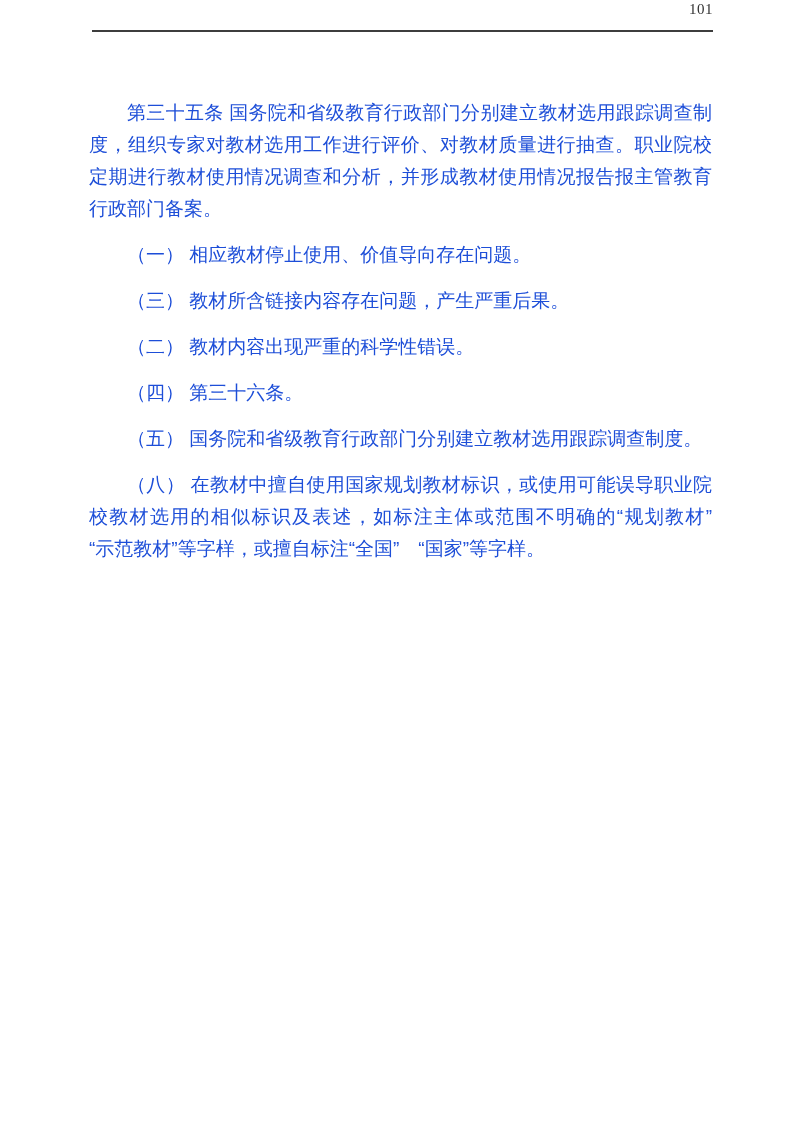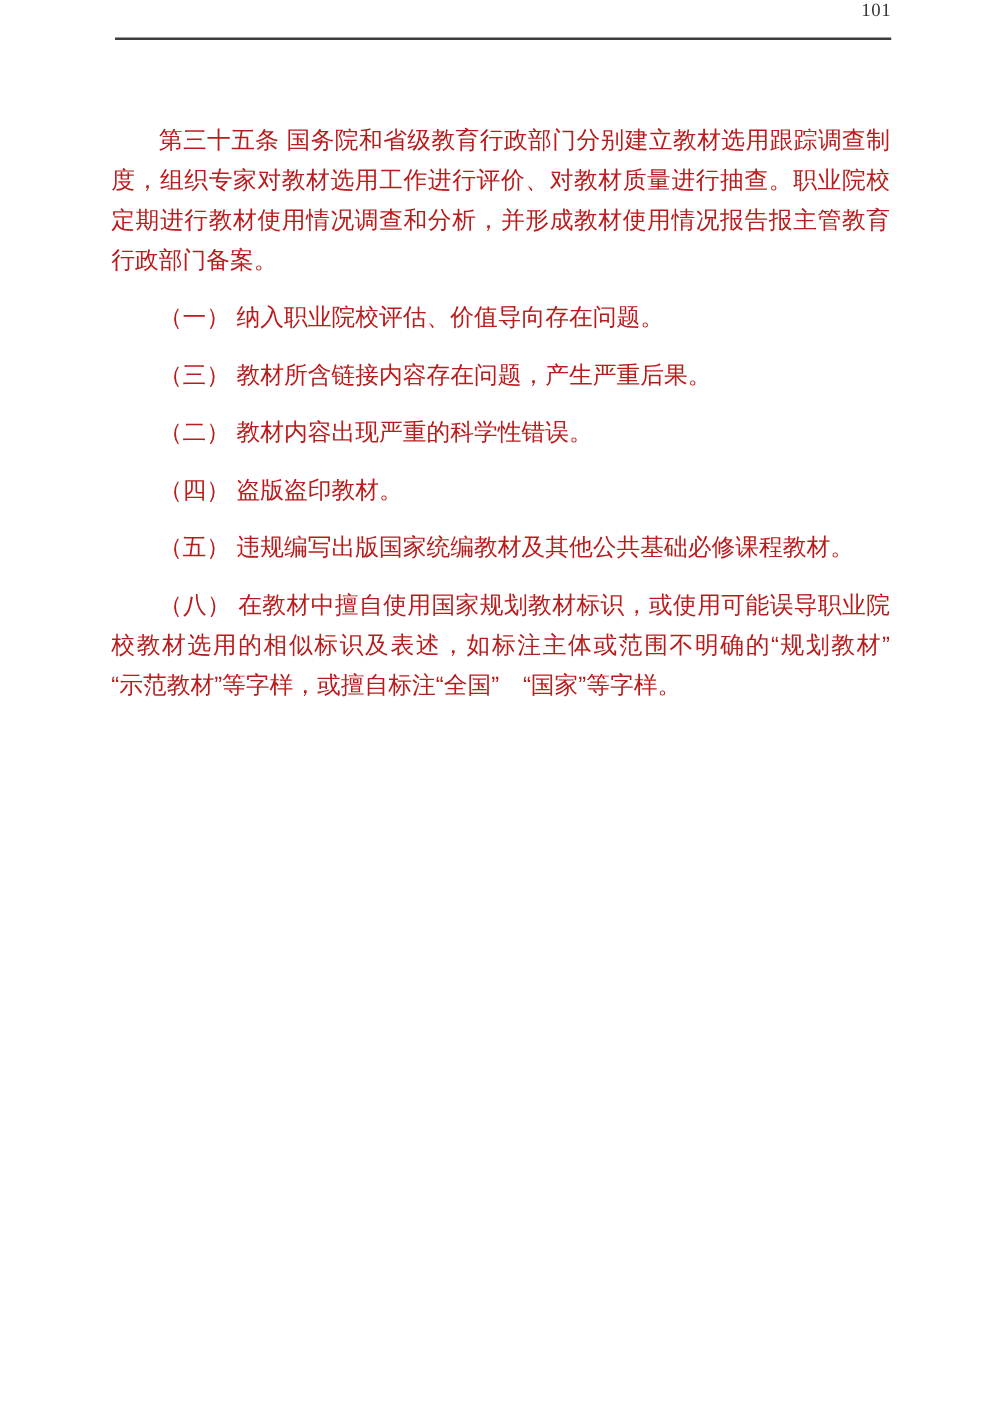--- a/index.html
+++ b/index.html
@@ -31,42 +31,42 @@
     left: 92px;
     width: 621px;
     height: 2px;
     background: #3d3d3d;
   }
   .doc-body {
     position: absolute;
     top: 97px;
     left: 89px;
     width: 623px;
-    color: #b91c1c;
+    color: #1d4ed8;
     font-size: 19px;
     line-height: 32px;
     text-align: justify;
   }
   .doc-body p {
     margin: 0 0 14px 0;
     text-indent: 2em;
   }
 </style>
 </head>
 <body>
 
 <div class="page">
 
   <div class="page-number">101</div>
 
   <div class="header-rule"></div>
 
   <div class="doc-body">
     <p>第三十五条 国务院和省级教育行政部门分别建立教材选用跟踪调查制度，组织专家对教材选用工作进行评价、对教材质量进行抽查。职业院校定期进行教材使用情况调查和分析，并形成教材使用情况报告报主管教育行政部门备案。</p>
-    <p>（一） 纳入职业院校评估、价值导向存在问题。</p>
+    <p>（一） 相应教材停止使用、价值导向存在问题。</p>
     <p>（三） 教材所含链接内容存在问题，产生严重后果。</p>
     <p>（二） 教材内容出现严重的科学性错误。</p>
-    <p>（四） 盗版盗印教材。</p>
-    <p>（五） 违规编写出版国家统编教材及其他公共基础必修课程教材。</p>
+    <p>（四） 第三十六条。</p>
+    <p>（五） 国务院和省级教育行政部门分别建立教材选用跟踪调查制度。</p>
     <p>（八） 在教材中擅自使用国家规划教材标识，或使用可能误导职业院校教材选用的相似标识及表述，如标注主体或范围不明确的“规划教材”　“示范教材”等字样，或擅自标注“全国”　“国家”等字样。</p>
   </div>
 
 </div>
 
 </body></html>

